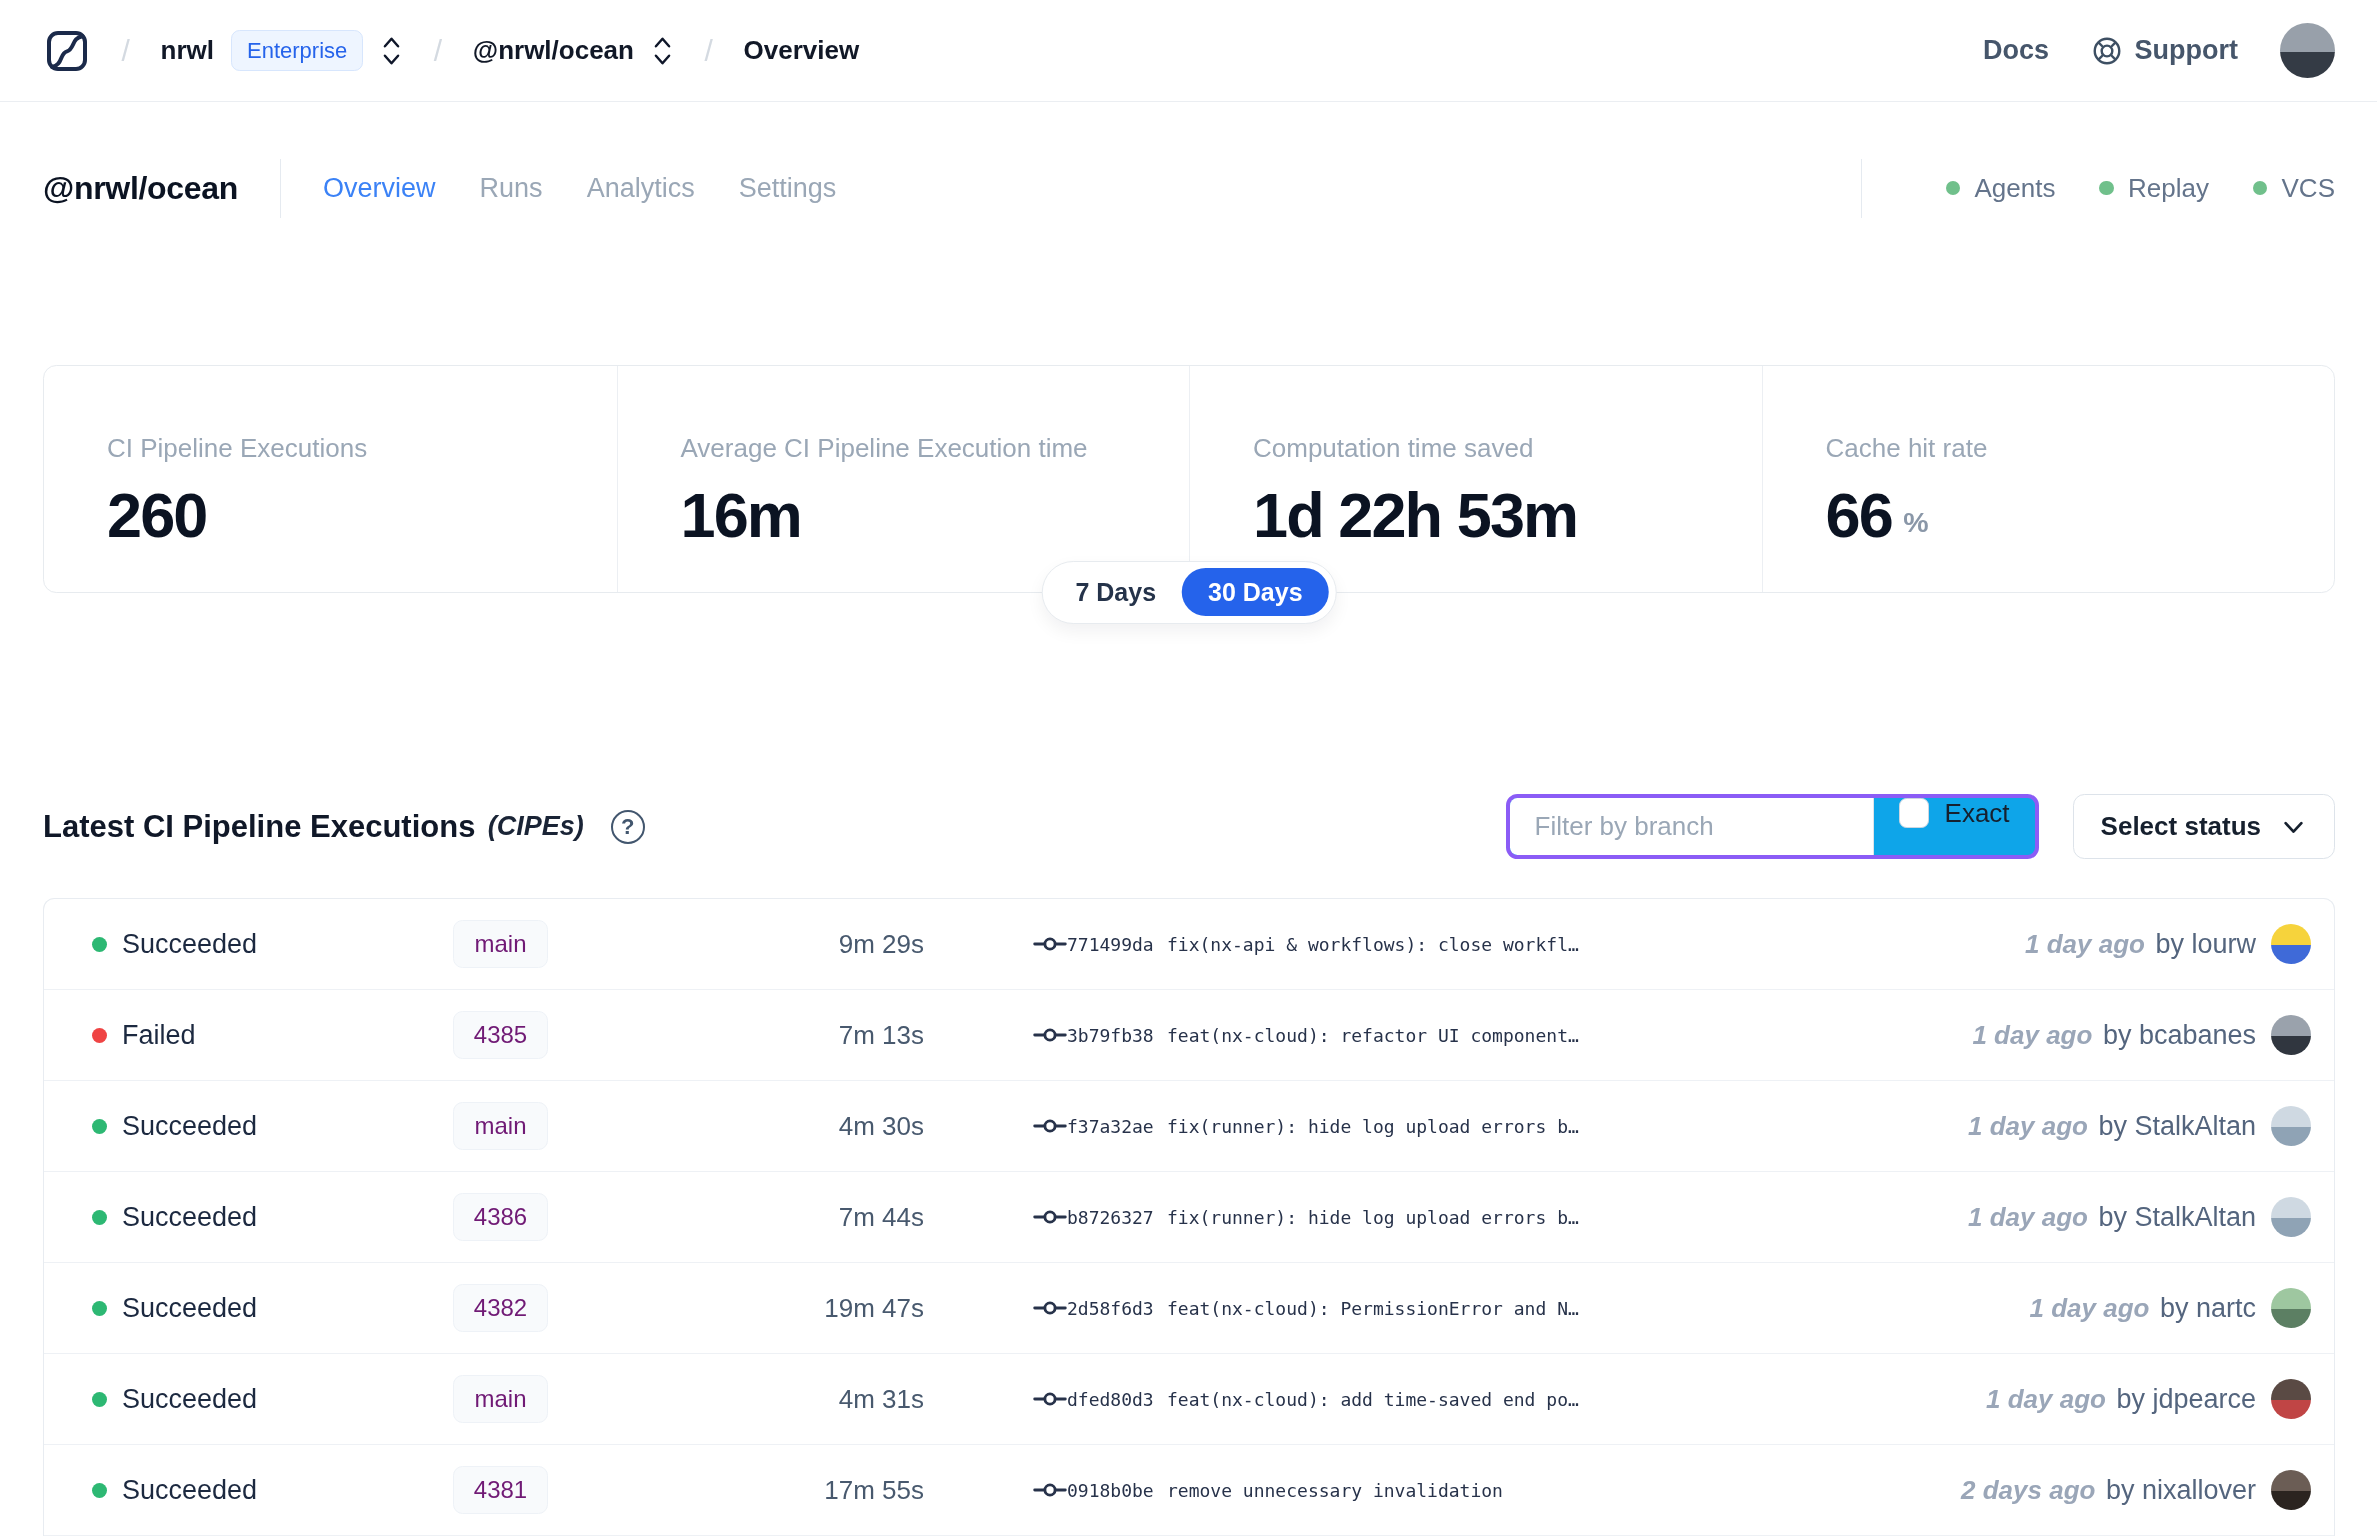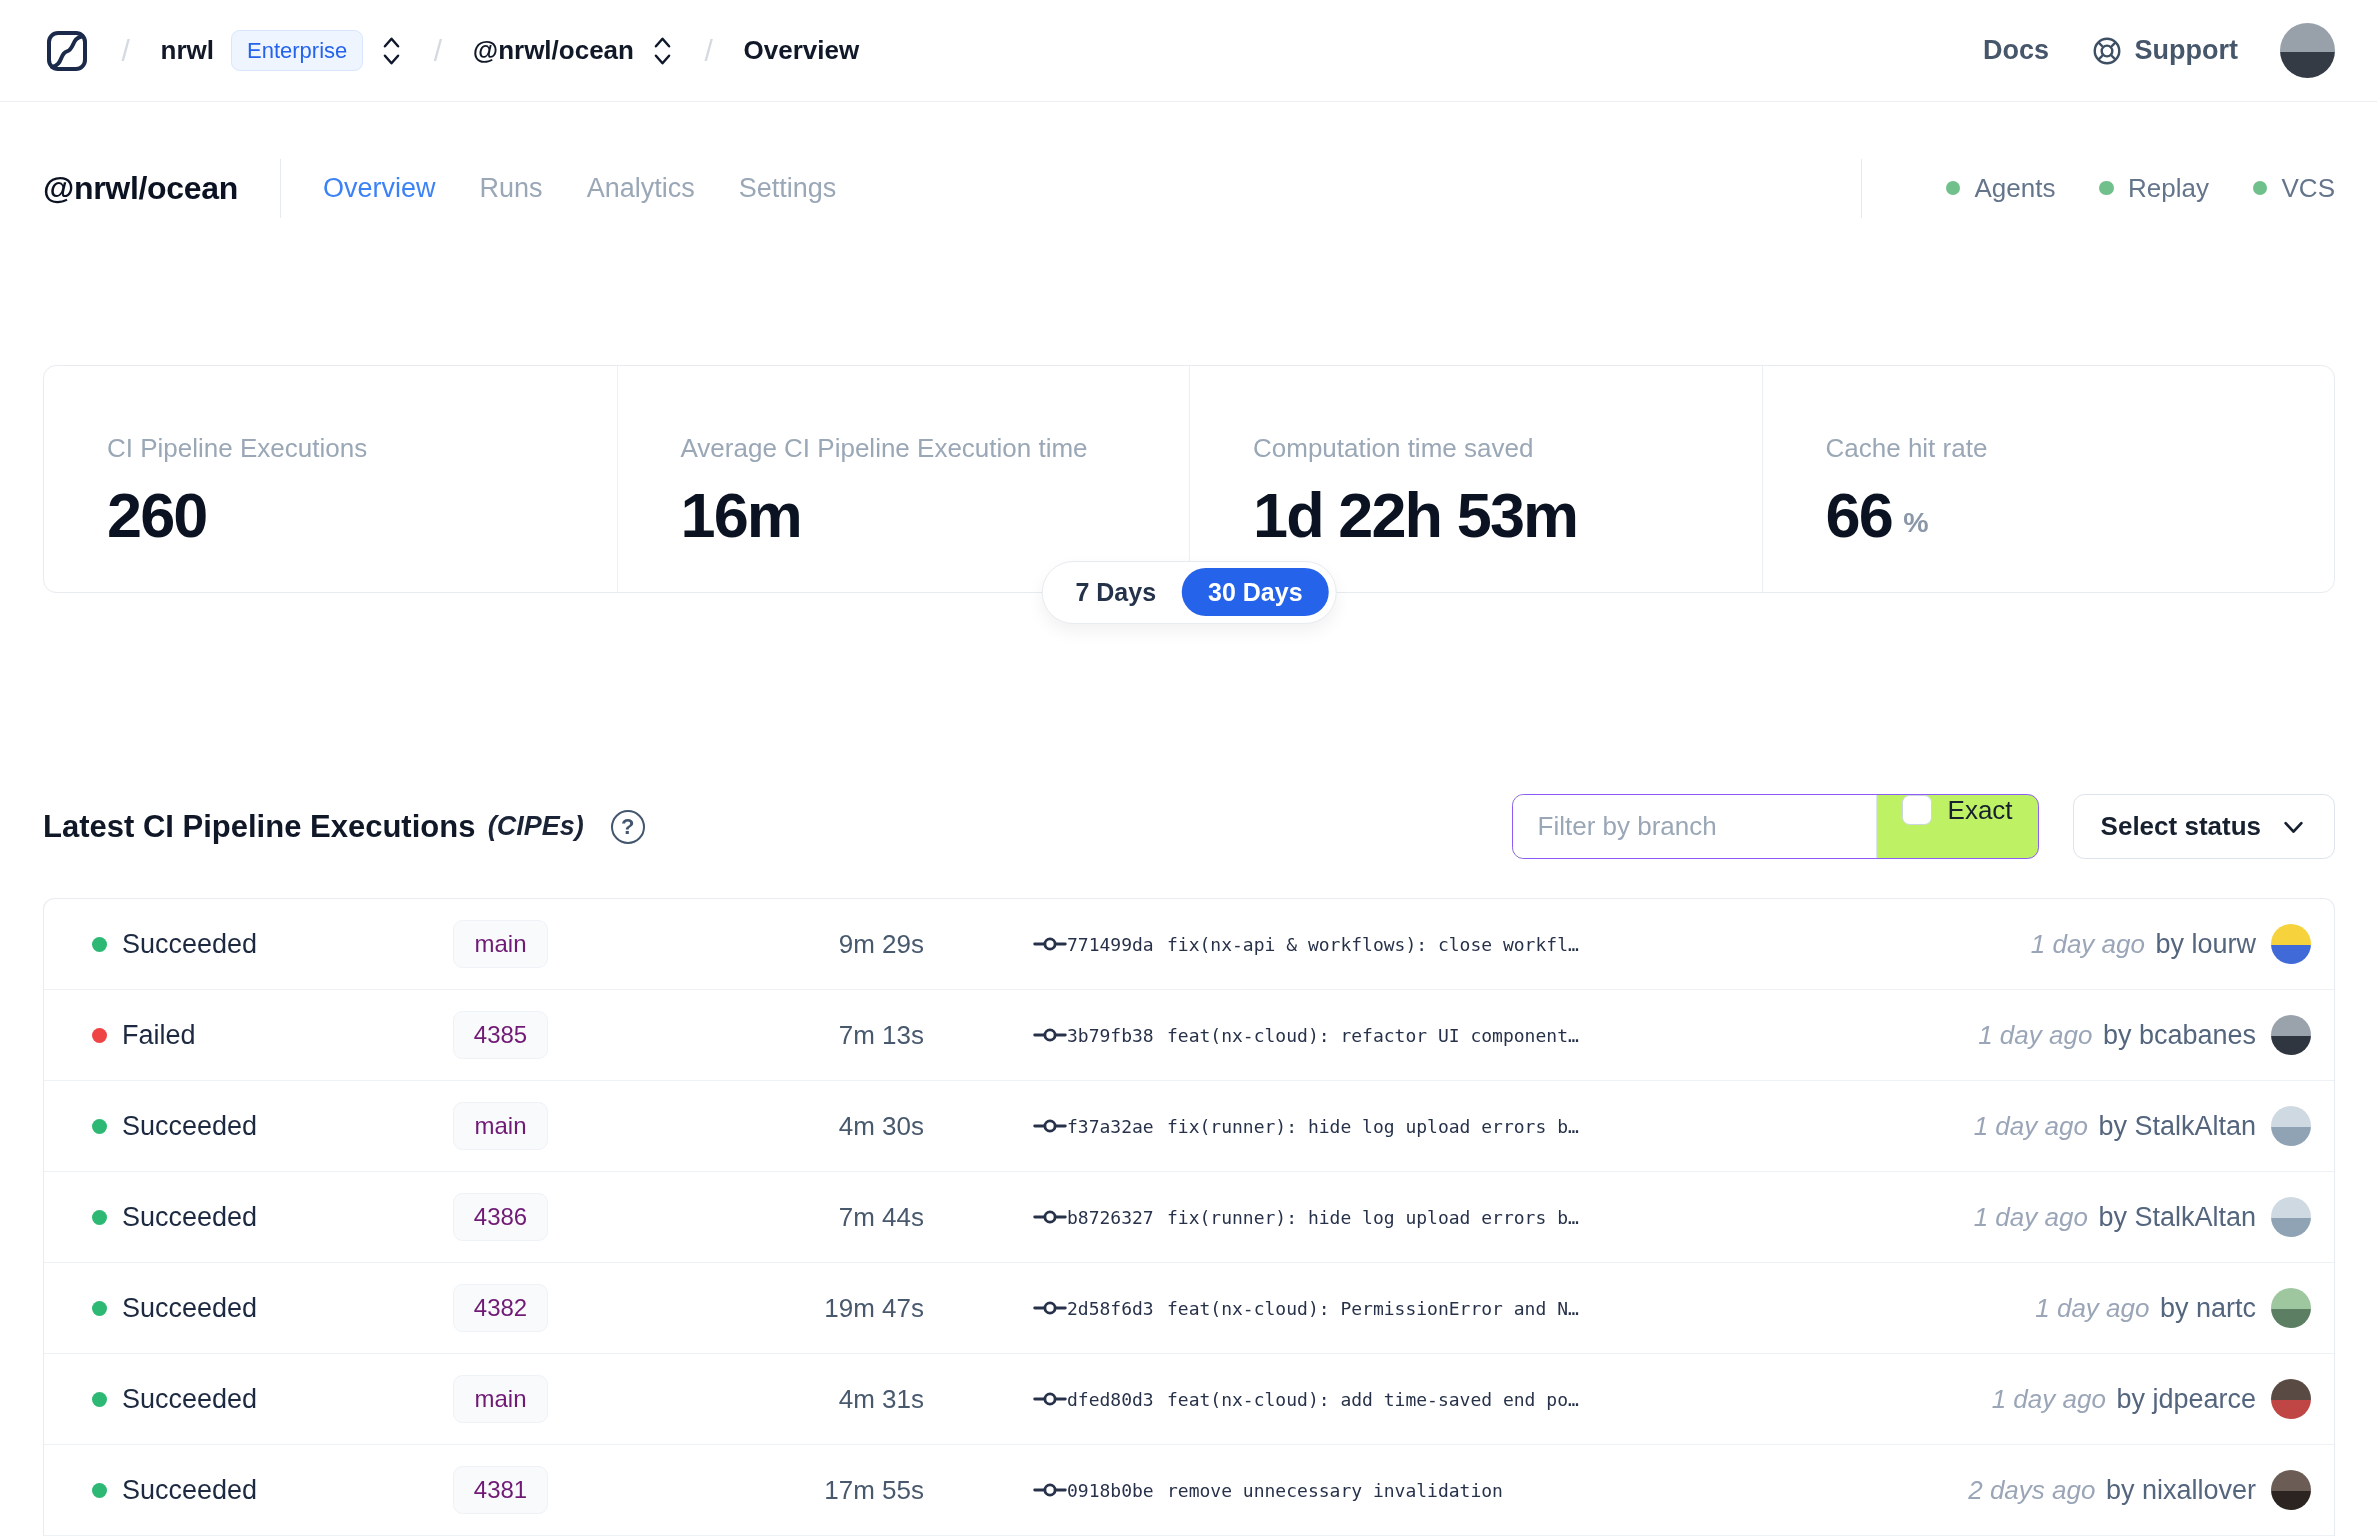--- a/index.html
+++ b/index.html
@@ -56,22 +56,22 @@
   .range-opt.selected { background:#2563eb; color:#fff; font-weight:700; }
 
   
   .section-head { margin:200px 43px 0; display:flex; align-items:center; height:67px; }
   .sec-title { font-size:31px; font-weight:700; color:#101828; }
   .sec-suffix { font-size:27px; font-style:italic; font-weight:600; margin-left:12.4px; color:#1a2436; }
   .help-icon { width:34px; height:34px; border:2.4px solid #42566e; border-radius:50%;
     color:#42566e; font-size:22px; font-weight:700; display:flex; align-items:center;
     justify-content:center; margin-left:27px; cursor:pointer; }
   .sec-controls { margin-left:auto; display:flex; gap:34px; align-items:center; }
-  .filter-group { display:flex; align-items:stretch; border:1px solid #8b5cf6;
-    border-radius:11.4px; height:65px; background:#bef264; overflow:hidden; }
+  .filter-group { display:flex; align-items:stretch; border:4px solid #8b5cf6;
+    border-radius:11.4px; height:65px; background:#0ea5e9; overflow:hidden; }
   .branch-input { border:none; outline:none; width:363px; padding:0 25px; font-size:26px;
     color:#0f172a; font-family:"Liberation Sans", sans-serif; }
   .branch-input::placeholder { color:#9aa7b6; }
   .exact-seg { display:flex; align-items:flex-start; gap:16px; padding:0 25px;
     border-left:1px solid #dde3ea; }
   .checkbox { width:30px; height:30px; border:1.9px solid #cdd6e0; border-radius:7.6px;
     background:#fff; cursor:pointer; flex:none; }
   .exact-label { font-size:26px; color:#16202e; font-weight:500; }
   .status-select { height:65px; border:1px solid #dde3ea; border-radius:11.4px; display:flex;
     align-items:center; gap:19px; padding:0 27px; font-size:26px; font-weight:600;
@@ -89,21 +89,21 @@
   .c-branch { display:flex; justify-content:center; }
   .branch-badge { background:#f8fafc; border:1px solid #eef2f7; border-radius:9.5px;
     padding:8.6px 20px; font-size:24px; color:#701a75; }
   .c-duration { text-align:right; font-size:26px; color:#48596e; }
   .c-commit { display:flex; align-items:center; padding-left:109px; 
     font-family:"DejaVu Sans Mono", monospace; font-size:18px; color:#27324a;
     white-space:nowrap; overflow:hidden; }
   .commit-icon { width:34px; height:34px; flex:none; }
   .commit-hash { margin-right:13.3px; }
   .c-meta { display:flex; align-items:center; justify-content:flex-end; padding-right:23px; }
-  .time-ago { font-size:26px; font-style:italic; color:#9aa6b8; }
+  .time-ago { font-size:26px; font-style:italic; color:#9aa6b8;font-weight:bold; }
   .author { font-size:27px; color:#54657e; font-weight:500; margin-left:10.5px; }
   .row-avatar { width:40px; height:40px; margin-left:15px; }
 </style>
 </head>
 <body>
 
 <div class="navbar">
   <div class="nav-left">
     <span class="logo">
       <svg viewBox="0 0 24 24" width="48" height="48" fill="none" stroke="#1b2a4a" stroke-width="2" stroke-linecap="round" stroke-linejoin="round">

